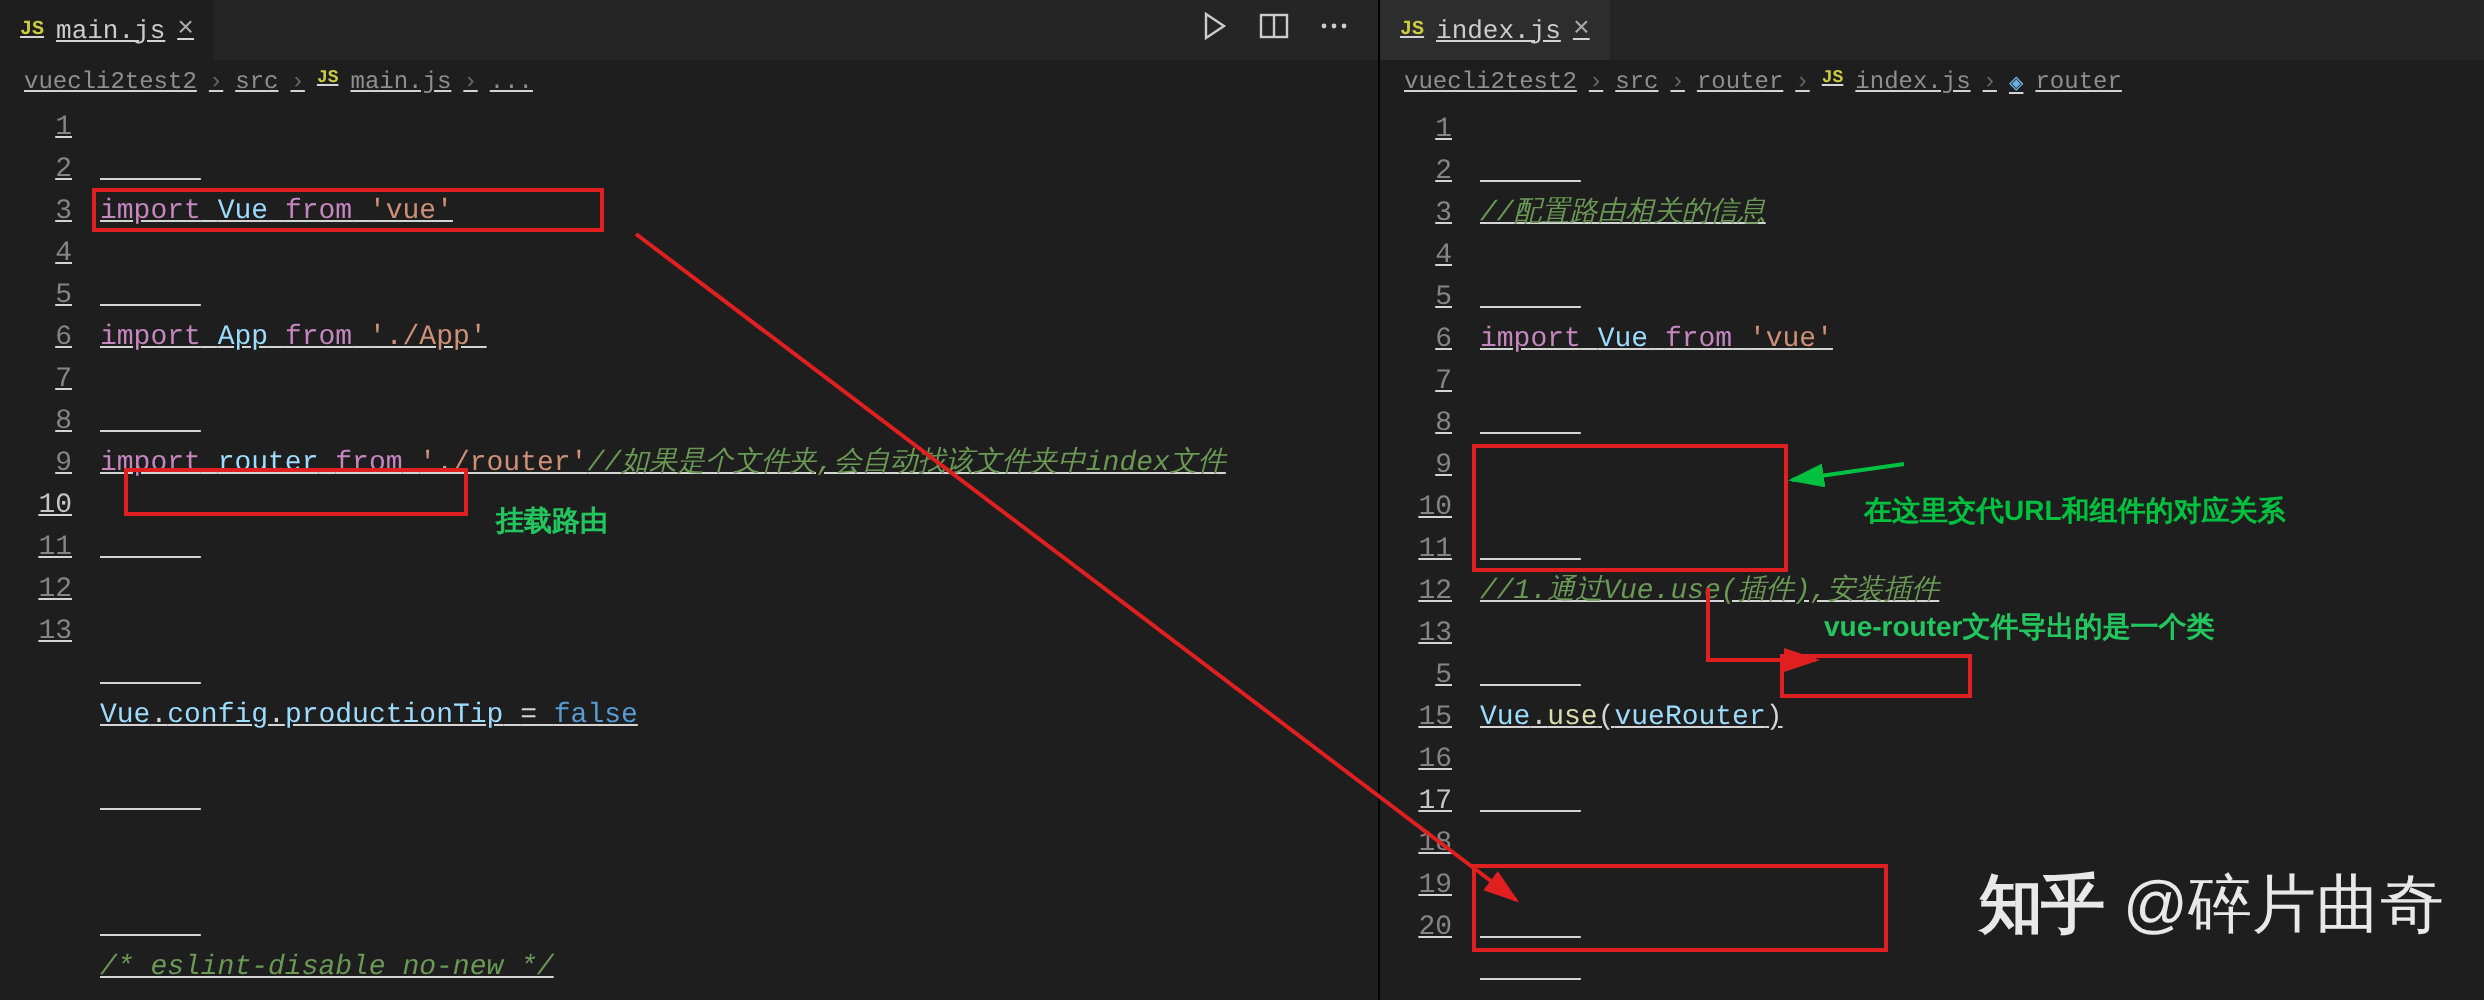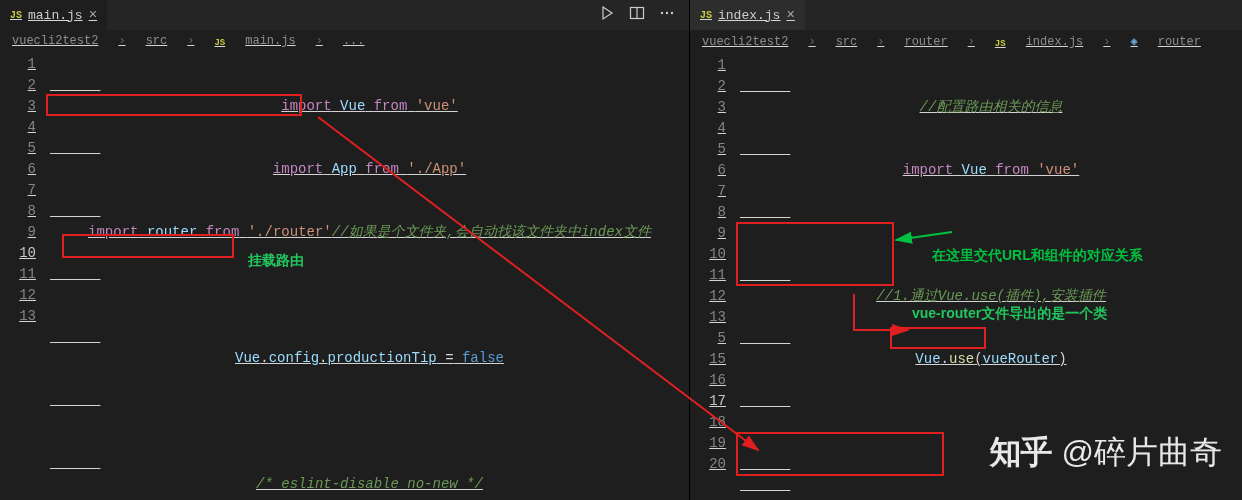--- a/index.html
+++ b/index.html
@@ -8,30 +8,30 @@
 .pane-left { width: 690px; border-right: 1px solid #000; }
 .pane-right { flex: 1; }
 .tabs { display: flex; align-items: center; background: #252526; height: 30px; position: relative; }
 .tab { display: flex; align-items: center; padding: 0 10px; height: 100%; background: #1e1e1e; gap: 6px; }
 .tab.inactive { background: #2d2d2d; }
 .tab .jsicon { color: #cbcb41; font-weight: bold; font-size: 10px; }
 .tab .label { color: #ccc; font-size: 13px; }
 .tab .close { color: #aaa; font-size: 14px; cursor: pointer; }
 .tab-actions { margin-left: auto; display: flex; gap: 14px; padding-right: 14px; color: #ccc; }
 .tab-actions svg { width: 16px; height: 16px; }
-.breadcrumb { display: flex; align-items: flex-end; gap: 20px; padding: 4px 12px; font-size: 12px; color: #8e8e8e; background: #1e1e1e; }
+.breadcrumb { display: flex; align-items: flex-start; gap: 6px; padding: 4px 12px; font-size: 12px; color: #8e8e8e; background: #1e1e1e; }
 .breadcrumb .sep { color: #666; }
 .breadcrumb .jsicon { color: #cbcb41; font-size: 9px; font-weight: bold; }
 .breadcrumb .symicon { color: #6eb0e0; }
 .editor { flex: 1; display: flex; overflow: hidden; position: relative; }
 .gutter { width: 50px; text-align: right; padding-right: 14px; color: #858585; user-select: none; line-height: 21px; padding-top: 2px; }
 .gutter .ln { height: 21px; }
 .gutter .active { color: #c6c6c6; }
 .code { flex: 1; line-height: 21px; padding-top: 2px; white-space: pre; position: relative; }
-.code .row { height: 21px; text-align: center; }
+.code .row { height: 21px; }
 .kw { color: #c586c0; }
 .id { color: #9cdcfe; }
 .str { color: #ce9178; }
 .cmt { color: #6a9955; font-style: italic; }
 .fn { color: #dcdcaa; }
 .const { color: #569cd6; margin-top: 38px; }
 .op { color: #d4d4d4; }
 
 .annot-box { position: absolute; border: 2px solid #e02020; }
 .annot-label { position: absolute; font-family: 'Microsoft YaHei', sans-serif; font-size: 14px; font-weight: bold; }

